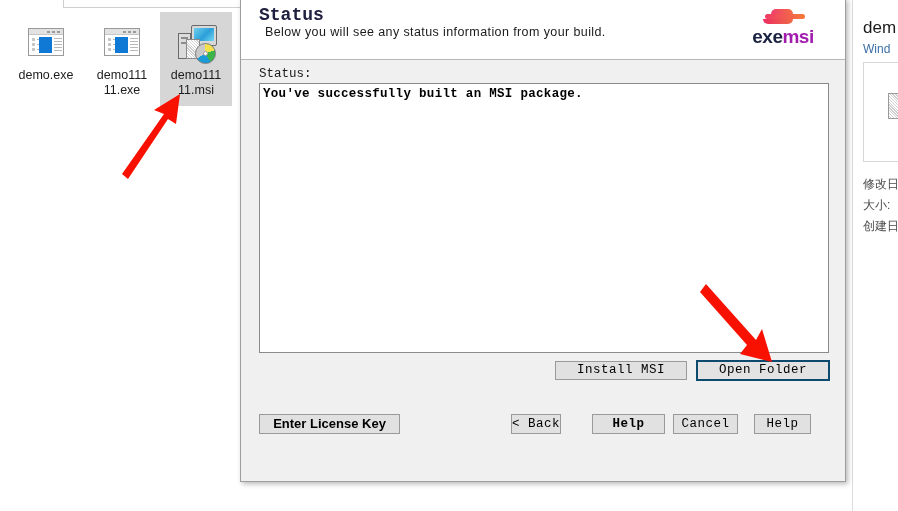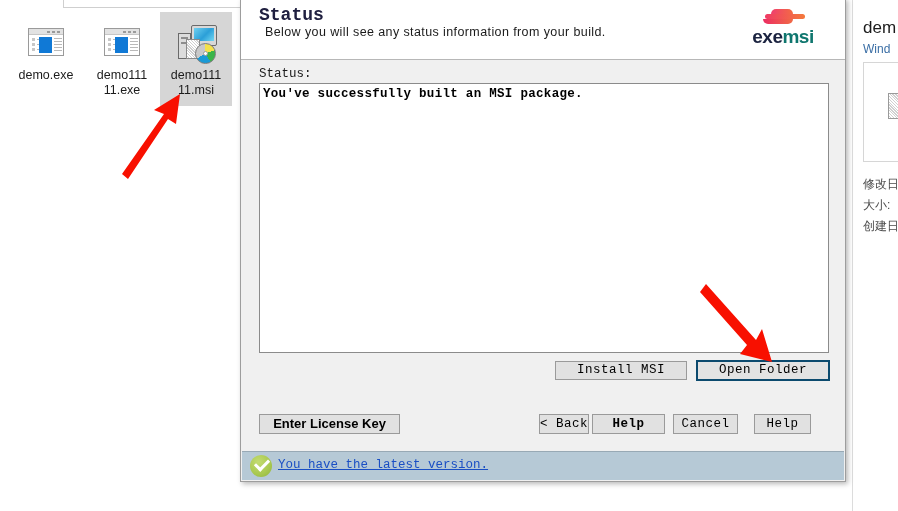--- a/index.html
+++ b/index.html
@@ -93,21 +93,21 @@
   .logo .mark { position:absolute; left:24px; top:0px; width:46px; height:16px; }
   .logo .mark .b1 { position:absolute; left:8px; top:0px; width:22px; height:6px;
       border-radius:5px 5px 0 0; background:linear-gradient(90deg,#ef3f6e,#f36b43); }
   .logo .mark .b2 { position:absolute; left:2px; top:5px; width:40px; height:5px;
       border-radius:3px; background:linear-gradient(90deg,#ef3b66,#f47a3c); }
   .logo .mark .b3 { position:absolute; left:0px; top:10px; width:30px; height:5px;
       border-radius:0 0 5px 5px; background:linear-gradient(90deg,#ec2d62,#f06a46); }
   .logo .word { position:absolute; left:0; top:17px; width:88px; text-align:center;
       font-size:19px; font-weight:bold; letter-spacing:-0.5px; font-family:"Liberation Sans", sans-serif;}
   .logo .word .exe { color:#1b2340; }
-  .logo .word .msi { color:#0f766e; }
+  .logo .word .msi { color:#a21caf; }
 
   .status-label {
     position:absolute; left:18px; top:68px; font-size:12.5px; color:#1a1a1a;
     font-family:"Liberation Mono", monospace;
   }
   .status-box {
     position:absolute; left:18px; top:84px; width:570px; height:270px;
     background:#ffffff; border:1px solid #8b8b8b; box-sizing:border-box;
   }
   .status-box .line {
@@ -255,31 +255,25 @@
     <div class="status-label">Status:</div>
 
     <div class="status-box">
       <div class="line">You've successfully built an MSI package.</div>
     </div>
 
     <div class="btn" style="left:314px; top:362px; width:132px; height:19px; line-height:17px;">Install MSI</div>
     <div class="btn focus" style="left:455px; top:361px; width:134px; height:21px; line-height:17px;">Open Folder</div>
 
     <div class="btn sans" style="left:18px; top:415px; width:141px; height:20px; line-height:18px;">Enter License Key</div>
-    <div class="btn" style="left:270px; top:415px; width:50px; height:20px; line-height:18px;margin-left:28px;">&lt; Back</div>
+    <div class="btn" style="left:270px; top:415px; width:50px; height:20px; line-height:18px;">&lt; Back</div>
     <div class="btn bold" style="left:351px; top:415px; width:73px; height:20px; line-height:18px;">Help</div>
     <div class="btn" style="left:432px; top:415px; width:65px; height:20px; line-height:18px;">Cancel</div>
     <div class="btn" style="left:513px; top:415px; width:57px; height:20px; line-height:18px;">Help</div>
 
-    <div class="bottom-bar">
-      <div class="check-ico">
-        <div class="tick"></div>
-      </div>
-      <div class="version-link">You have the latest version.</div>
-    </div>
   </div>
 
   <svg class="arrow" style="left:108px; top:92px;" width="80" height="90" viewBox="0 0 80 90">
     <path d="M 14 82 L 56 22 L 46 18 L 72 2 L 68 32 L 60 27 L 20 87 Z" fill="#f81000"></path>
   </svg>
 
   <svg class="arrow" style="left:700px; top:282px;" width="90" height="92" viewBox="0 0 90 92">
     <path d="M 6 2 L 56 58 L 62 47 L 72 80 L 40 72 L 47 63 L 0 10 Z" fill="#f81000"></path>
   </svg>
 

